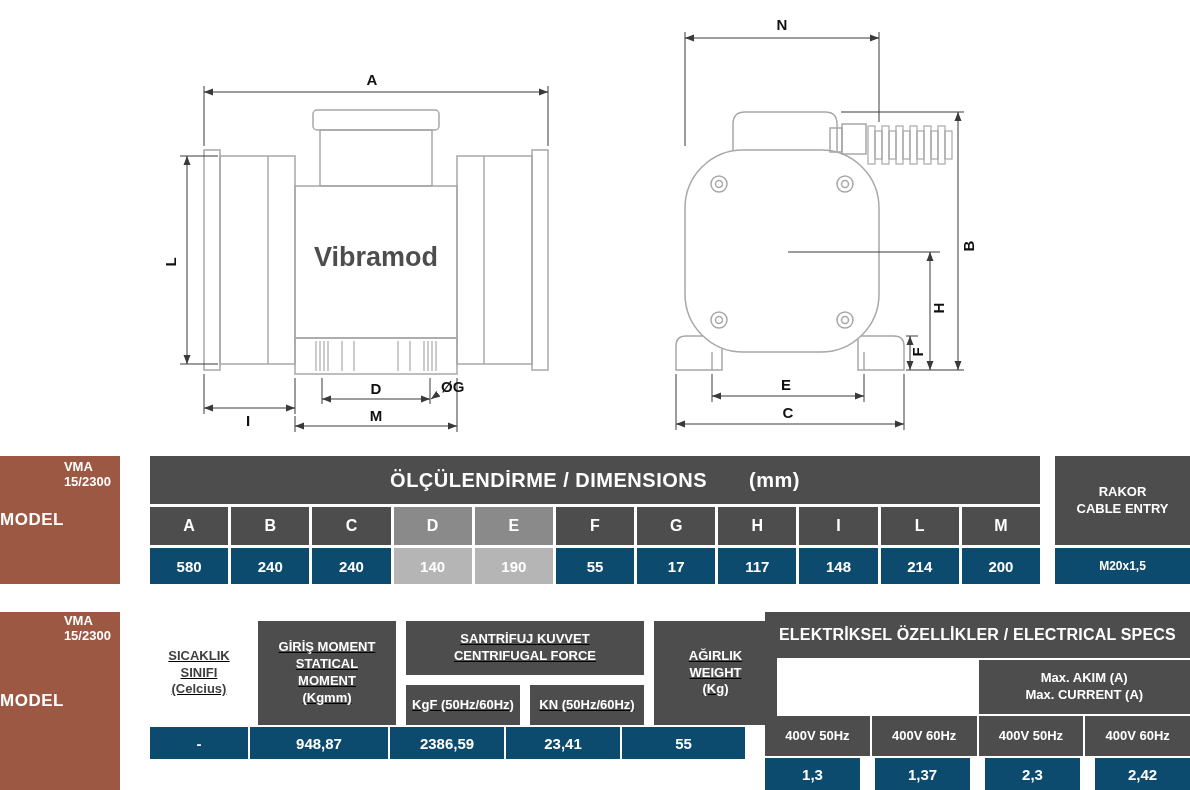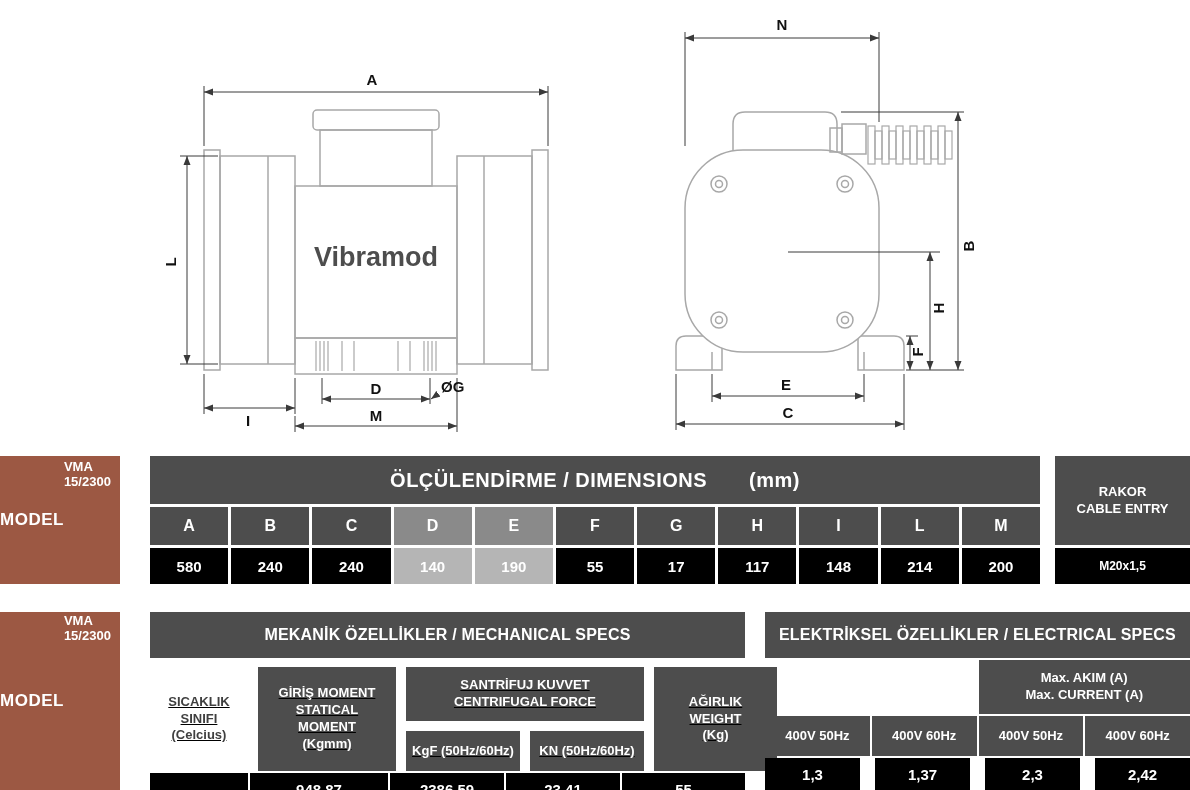--- a/index.html
+++ b/index.html
@@ -7,21 +7,21 @@
   body {
     width:1190px; height:790px; position:relative; overflow:hidden;
     font-family:"Liberation Sans", sans-serif;
   }
   .abs { position:absolute; }
   .cell {
     display:flex; align-items:center; justify-content:center;
     color:#fff; text-align:center;
   }
   .dark  { background:#4d4d4d; }
-  .mid   { background:#000000; }
+  .mid   { background:#0c4a6e; }
   .brown { background:#9c5843; }
   .hl-h  { background:#8a8a8a; }
   .hl-v  { background:#b5b5b5; }
 
   
   .model-block { display:flex; flex-direction:row; color:#fff; }
   .model-title { flex:1; display:flex; align-items:center; justify-content:center;
                  font-size:17px; font-weight:bold; letter-spacing:0.5px; }
   .model-value { height:36px; display:flex; align-items:center; justify-content:center;
                  font-size:13px; font-weight:bold; }
@@ -262,21 +262,20 @@
   </div>
   <div class="cell mid rakor-val">M20x1,5</div>
 </div>
 
 <div class="abs brown model-block tall" style="left:0;top:612px;width:120px;height:178px">
   <div class="model-title">MODEL</div>
   <div class="model-value">VMA 15/2300</div>
 </div>
 
 <div class="abs" style="left:150px;top:612px;width:595px">
-  <div class="cell dark spec-title">MEKANİK ÖZELLİKLER / MECHANICAL SPECS</div>
   <div class="mech-head">
     <div class="cell whitecell hline" style="grid-row:1/3;grid-column:1">
       <div>
         <span>SICAKLIK</span>
         <span>SINIFI</span>
         <span>(Celcius)</span>
       </div>
     </div>
     <div class="cell dark hline" style="grid-row:1/3;grid-column:2">
       <div>

